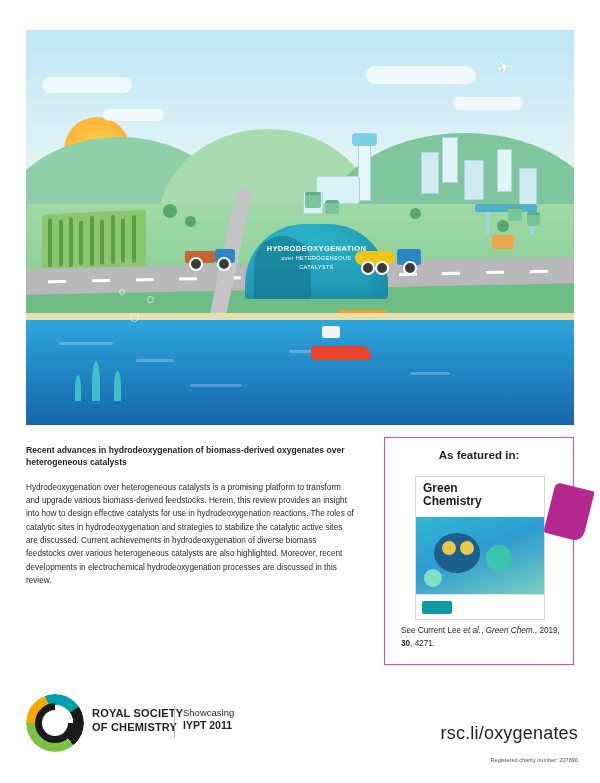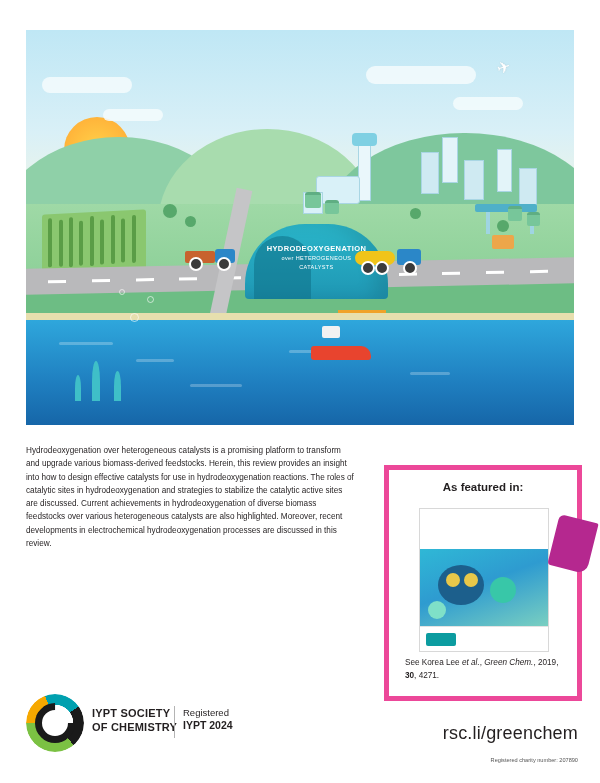--- a/index.html
+++ b/index.html
@@ -285,23 +285,22 @@
     margin: 0;
   }
 
   
   .featured {
     position: absolute;
     left: 384px;
     top: 437px;
     width: 188px;
     height: 226px;
-    border: 5px solid #ec4899;
+    border: 1px solid #ec4899;
     background: #fff;
-    margin-top: 28px;
   }
   .featured-title {
     text-align: center;
     font-size: 11.5px;
     font-weight: bold;
     margin-top: 11px;
     color: #231f20;
   }
   .cover-thumb {
     position: absolute;
@@ -570,55 +569,62 @@
     <div class="seaweed" style="left:16%;bottom:6%;width:7px;height:30px"></div>
     <div class="seaweed" style="left:9%;bottom:6%;width:6px;height:26px"></div>
     <div class="bubble" style="left:19%;bottom:26%;width:7px;height:7px"></div>
     <div class="bubble" style="left:22%;bottom:31%;width:5px;height:5px"></div>
     <div class="bubble" style="left:17%;bottom:33%;width:4px;height:4px"></div>
 
     <div class="plane" style="left:86%;top:7%">✈</div>
   </div>
 
   <div class="textcol">
+    <p class="article-title">Recent advances in hydrodeoxygenation of biomass-derived oxygenates over heterogeneous catalysts</p>
     <p class="abstract">Hydrodeoxygenation over heterogeneous catalysts is a promising platform to transform and upgrade various biomass-derived feedstocks. Herein, this review provides an insight into how to design effective catalysts for use in hydrodeoxygenation reactions. The roles of catalytic sites in hydrodeoxygenation and strategies to stabilize the catalytic active sites are discussed. Current achievements in hydrodeoxygenation of diverse biomass feedstocks over various heterogeneous catalysts are also highlighted. Moreover, recent developments in electrochemical hydrodeoxygenation processes are discussed in this review.</p>
   </div>
 
   <div class="featured">
     <div class="featured-title">As featured in:</div>
 
     <div class="cover-thumb">
+      <div class="cover-head">
+        <div class="cover-journal">
+          <div>Green</div>
+          <div>Chemistry</div>
+        </div>
+      </div>
       <div class="cover-art">
         <div class="cover-blob" style="left:18px;top:16px;width:46px;height:40px;background:#1c5f8c"></div>
         <div class="cover-blob" style="left:26px;top:24px;width:14px;height:14px;background:#e8c84a"></div>
         <div class="cover-blob" style="left:44px;top:24px;width:14px;height:14px;background:#e8c84a"></div>
         <div class="cover-blob" style="left:70px;top:28px;width:26px;height:26px;background:#38c7a8"></div>
         <div class="cover-blob" style="left:8px;top:52px;width:18px;height:18px;background:#7fe0c8"></div>
       </div>
       <div class="cover-foot">
         <div class="rsc-mini"></div>
       </div>
     </div>
     <div class="cover-pink"></div>
 
     <div class="featured-caption">
-      <span>See Korea Lee </span><em>et al.</em><span>, </span><em>Green Chem.</em><span>, 2019, </span><b>30</b><span>, 4271.</span>
+      <span>See Current Lee </span><em>et al.</em><span>, </span><em>Green Chem.</em><span>, 2019, </span><b>30</b><span>, 4271.</span>
     </div>
   </div>
 
   <div class="rsc-logo">
     <div class="rsc-ring"></div>
     <div class="rsc-c"></div>
     <div class="rsc-name">
-      <div>IYPT SOCIETY</div>
+      <div>ROYAL SOCIETY</div>
       <div>OF CHEMISTRY</div>
     </div>
     <div class="rsc-div"></div>
     <div class="celebrating">
-      <div>Registered</div>
-      <div class="yr">IYPT 2024</div>
+      <div>Showcasing</div>
+      <div class="yr">IYPT 2011</div>
     </div>
   </div>
 
-  <div class="rsc-url">rsc.li/greenchem</div>
+  <div class="rsc-url">rsc.li/oxygenates</div>
   <div class="charity">Registered charity number: 207890</div>
 
 </div>
 
 </body></html>

